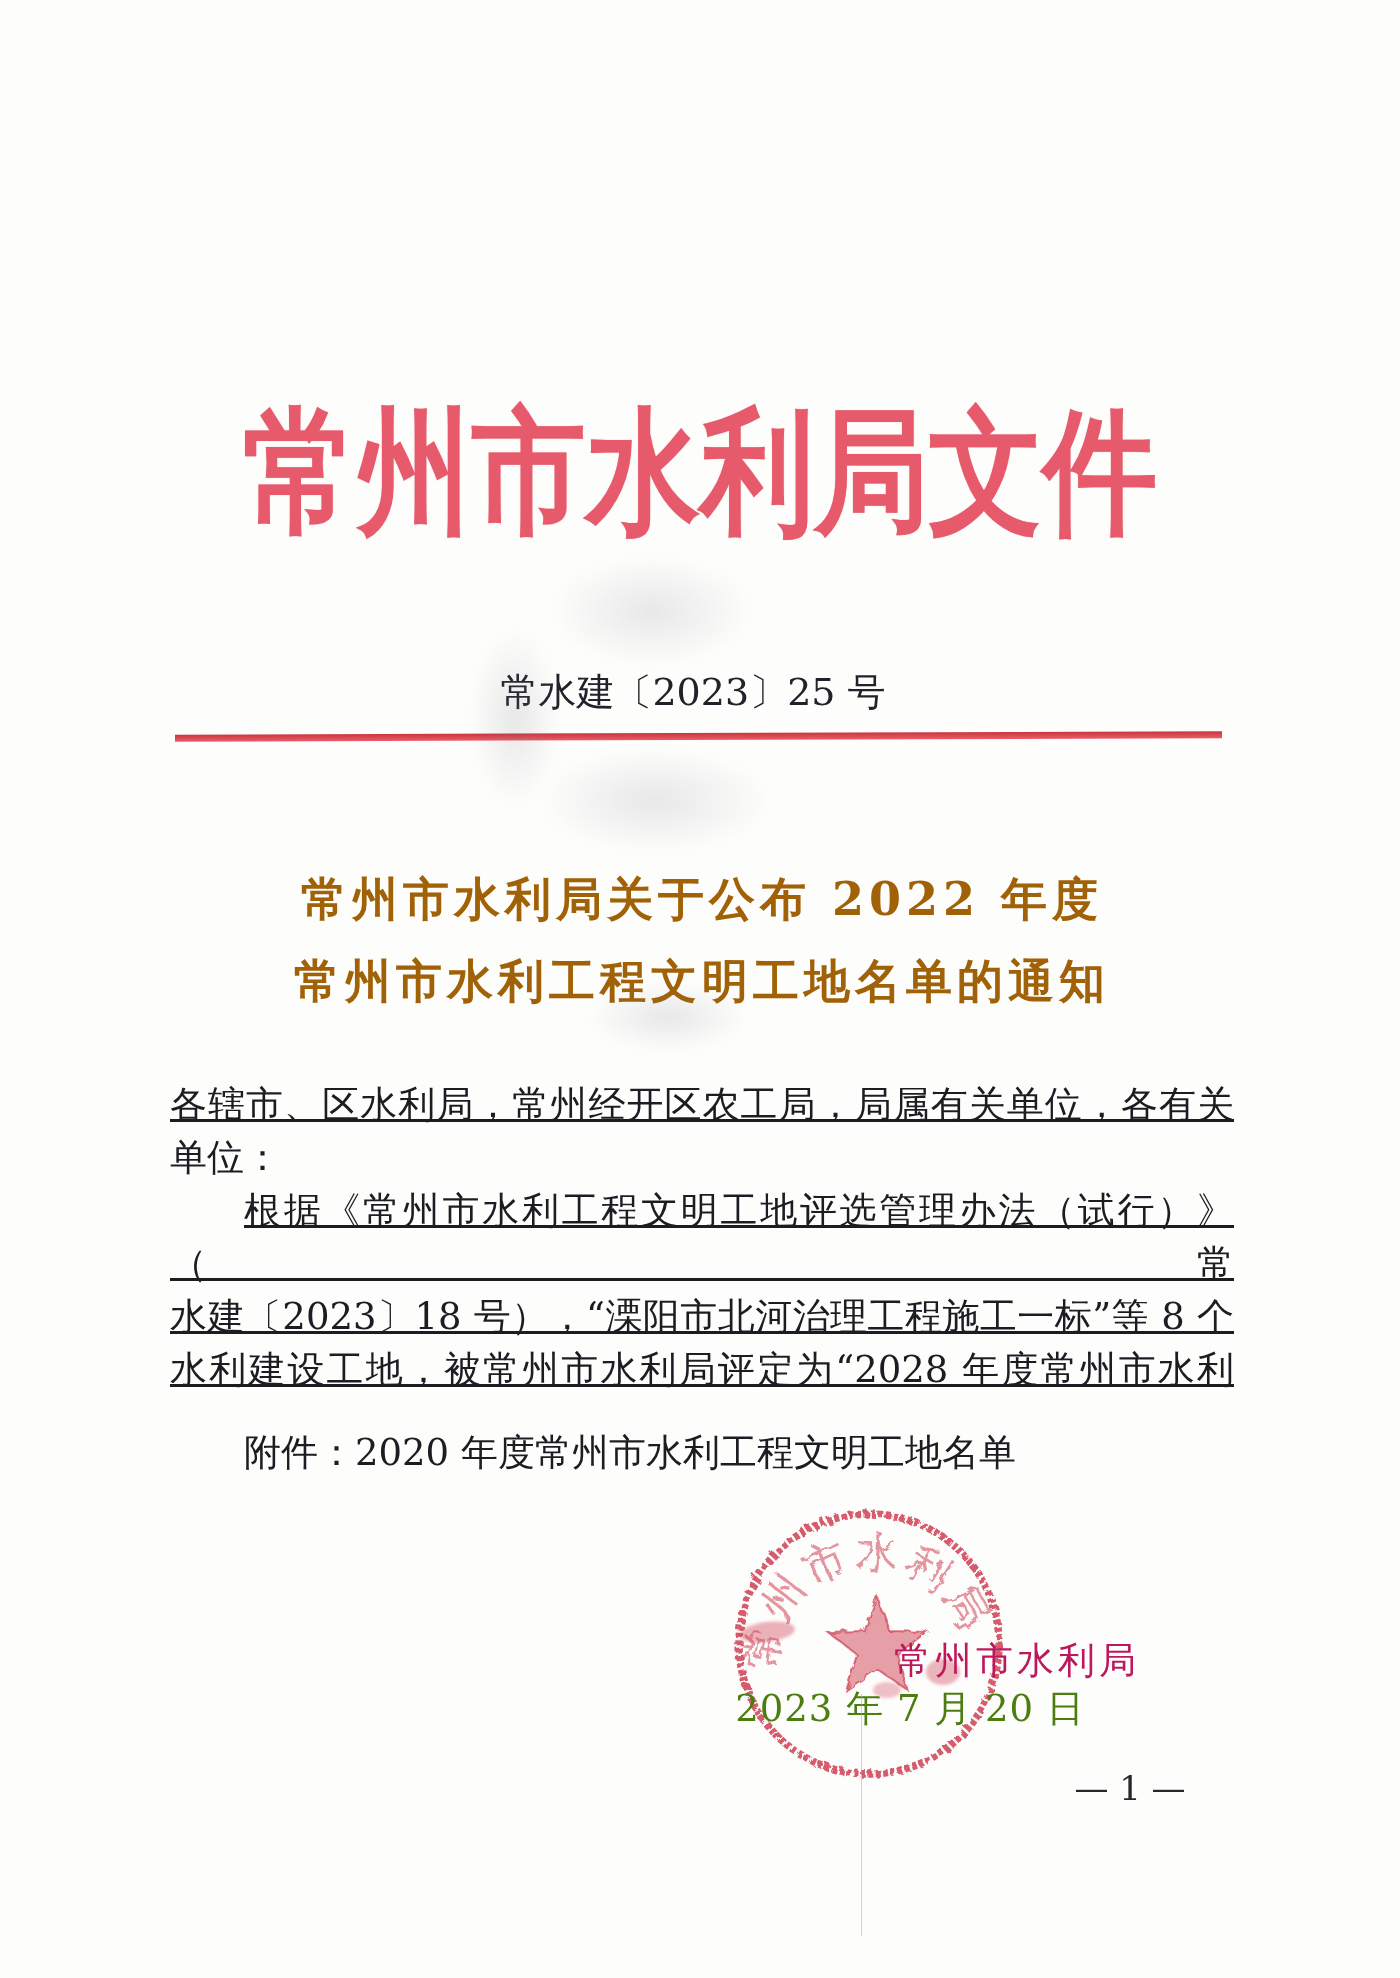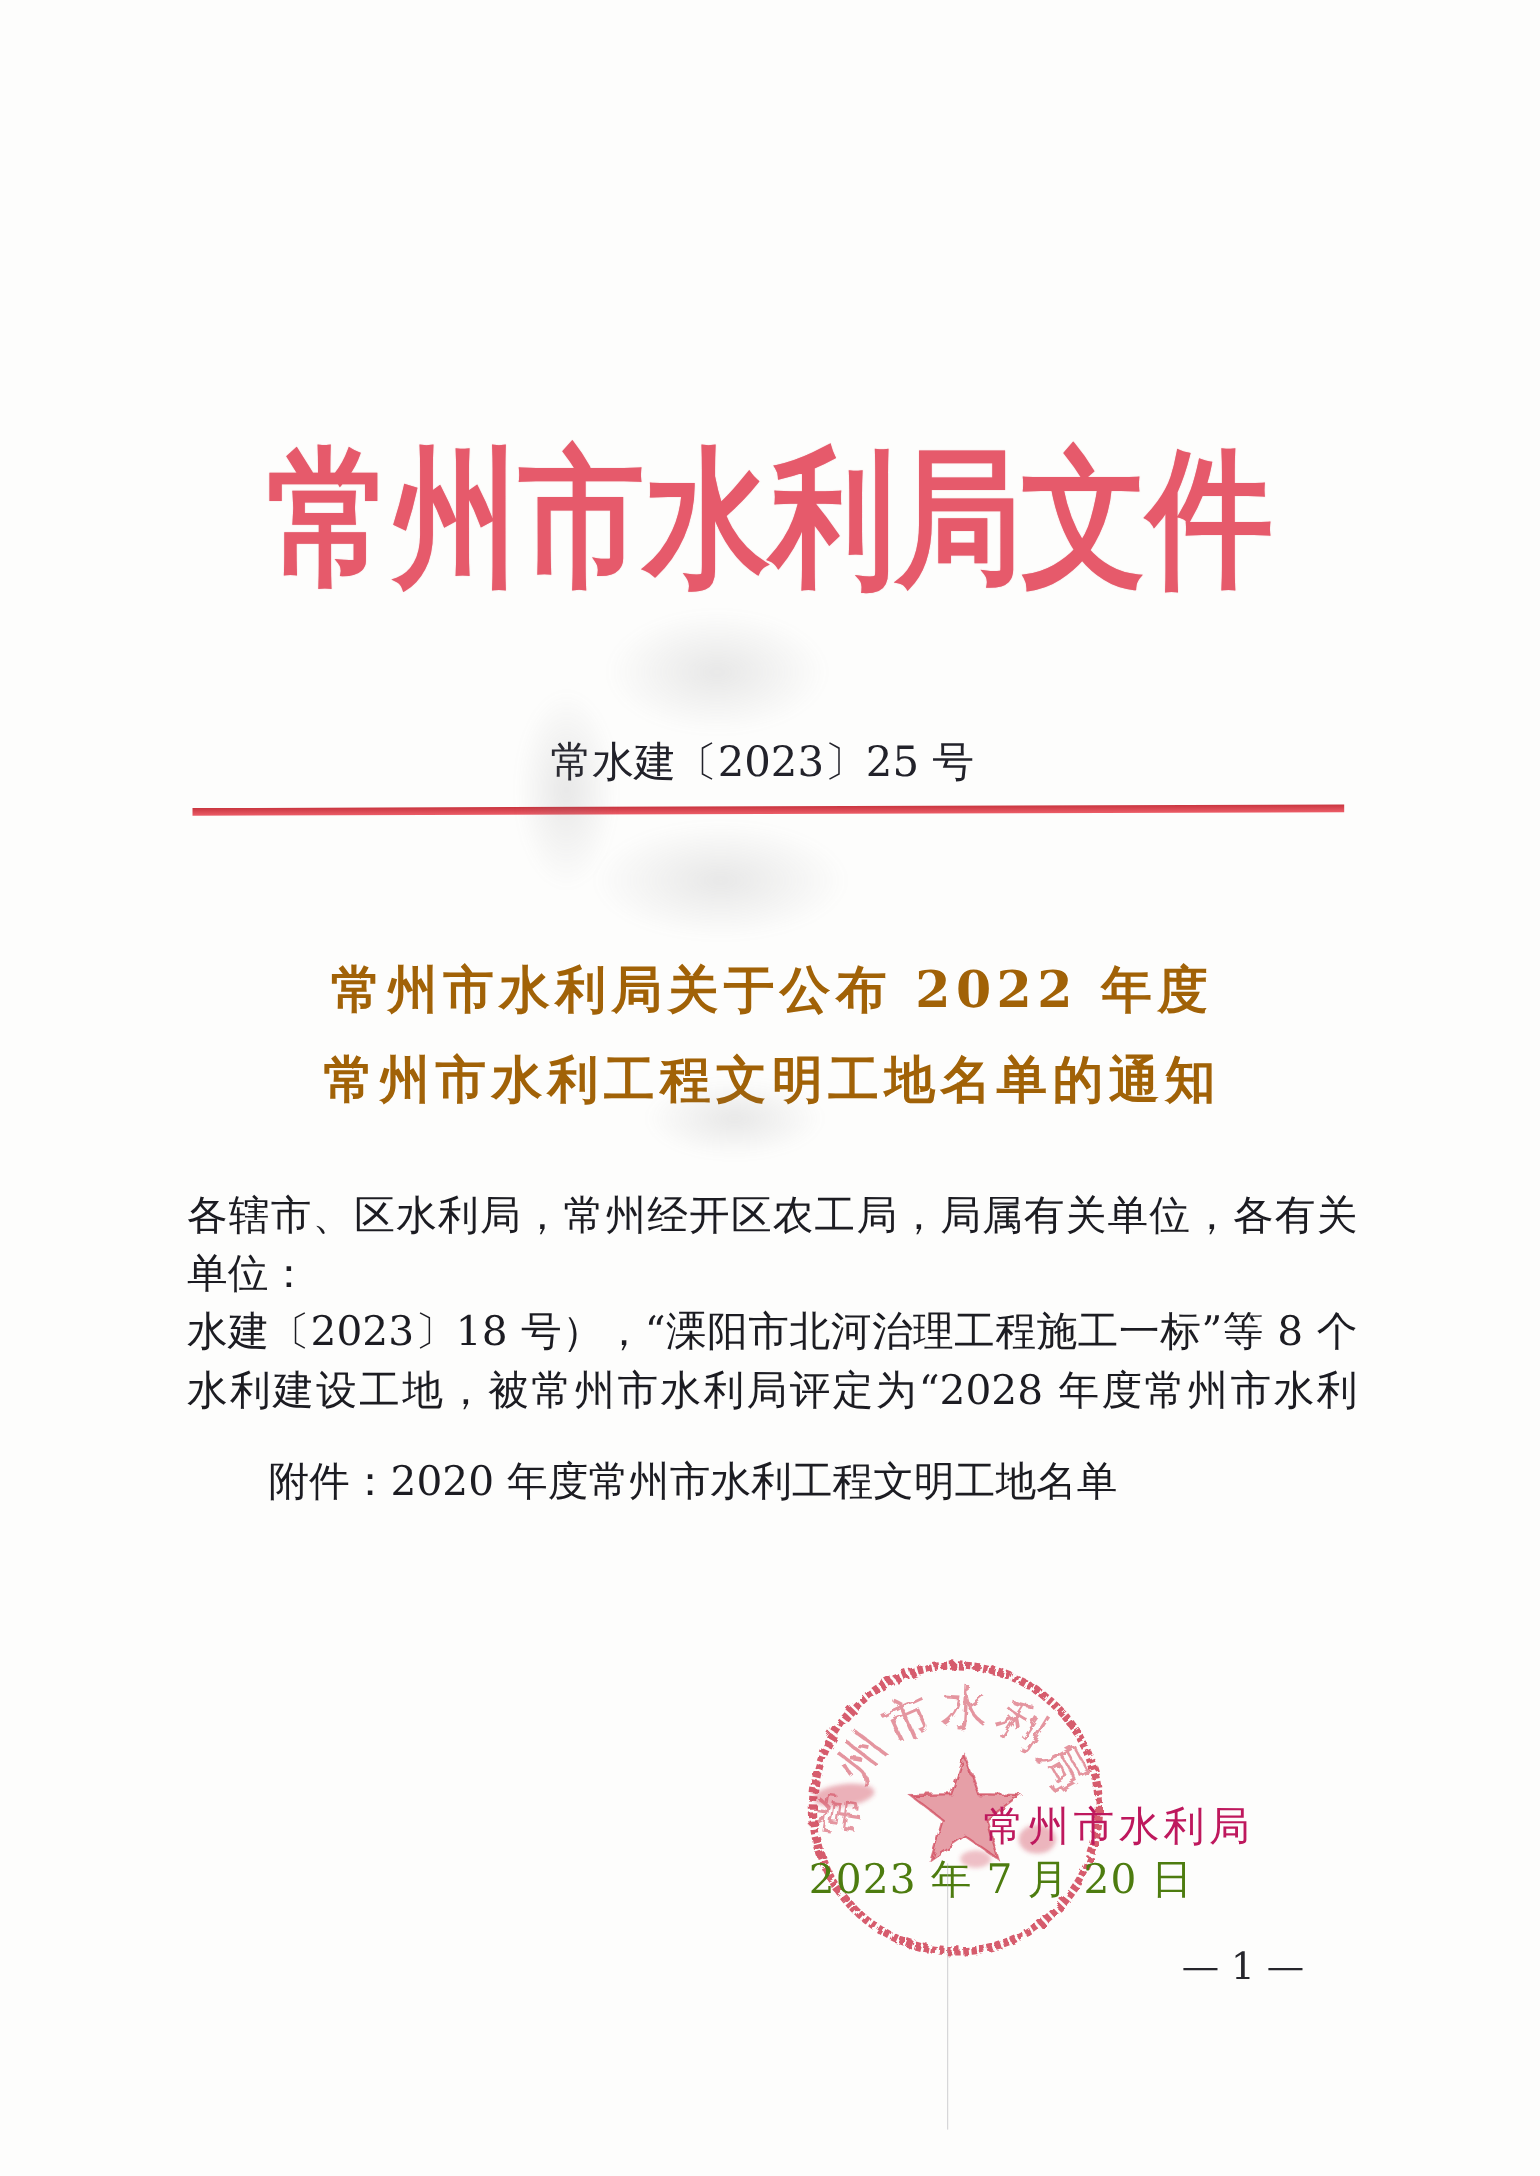--- a/index.html
+++ b/index.html
@@ -48,21 +48,21 @@
     letter-spacing:5px;
     color:#a16207;
   }
   
   .body-text{
     position:absolute;top:1078px;left:170px;width:1064px;
     font-size:37px;line-height:53px;
     color:#1c1c22;
   }
   .body-line{min-height:53px;}
-  .fill{text-align:justify;text-align-last:justify;}
+  .fill{text-align:justify;text-align-last:justify;text-decoration:underline;}
   .indent{text-indent:2em;}
   .attachment-line{
     margin-top:30px;
     text-indent:2em;
   }
   
   .seal{
     position:absolute;left:729px;top:1504px;
     width:280px;height:280px;
   }
@@ -115,20 +115,21 @@
   <div class="red-rule"></div>
 
   <div class="doc-title">
     <div>常州市水利局关于公布 2022 年度</div>
     <div>常州市水利工程文明工地名单的通知</div>
   </div>
 
   <div class="body-text">
     <div class="body-line fill">各辖市、区水利局，常州经开区农工局，局属有关单位，各有关</div>
     <div class="body-line">单位：</div>
+    <div class="body-line fill indent">根据《常州市水利工程文明工地评选管理办法（试行）》（常</div>
     <div class="body-line fill">水建〔2023〕18 号），“溧阳市北河治理工程施工一标”等 8 个</div>
     <div class="body-line fill">水利建设工地，被常州市水利局评定为“2028 年度常州市水利</div>
     <div class="body-line attachment-line">附件：2020 年度常州市水利工程文明工地名单</div>
   </div>
 
   <svg class="seal" viewBox="0 0 280 280" xmlns="http://www.w3.org/2000/svg">
     <defs>
       <filter id="stamp" x="-20%" y="-20%" width="140%" height="140%">
         <feTurbulence type="fractalNoise" baseFrequency="0.11" numOctaves="2" result="n"></feTurbulence>
         <feDisplacementMap in="SourceGraphic" in2="n" scale="7"></feDisplacementMap>

